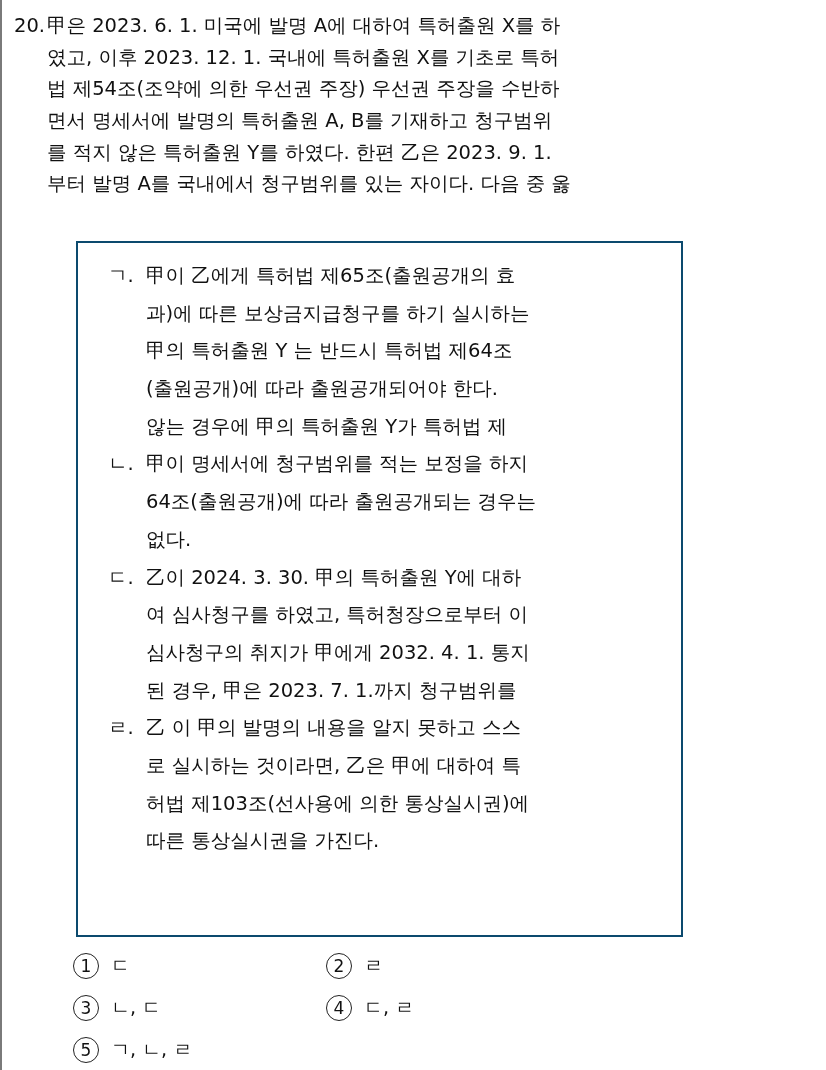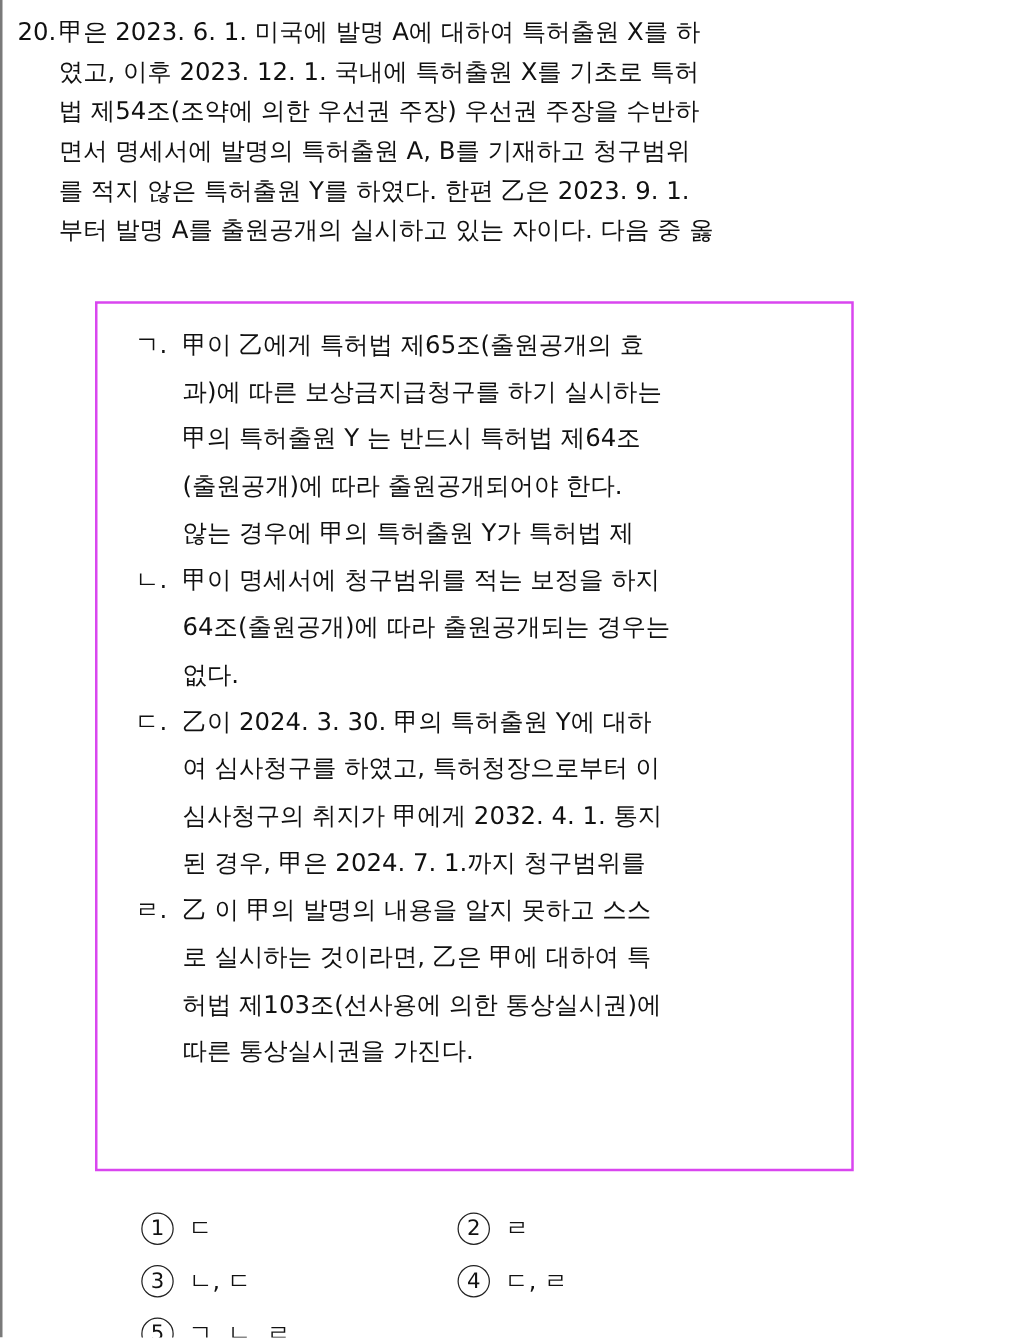--- a/index.html
+++ b/index.html
@@ -10,69 +10,69 @@
   .left-rule { position: absolute; left: 0; top: 0; width: 2px; height: 1070px; background: #7a7a7a; }
   .question {
     position: absolute; left: 14px; top: 10px; width: 780px;
     font-size: 19.5px; line-height: 31.7px; letter-spacing: 0px;
   }
   .q-line { white-space: nowrap; height: 31.7px; }
   .q-num { display: inline-block; width: 33px; }
   .q-indent { display: inline-block; width: 33px; }
   .box {
     position: absolute; left: 76px; top: 241px; width: 603px; height: 692px;
-    border: 2px solid #d946ef; box-sizing: content-box;
+    border: 2px solid #0c4a6e; box-sizing: content-box;
   }
   .items { position: absolute; left: 30px; top: 14px; width: 560px;
     font-size: 19.5px; line-height: 37.7px; }
   .it-line { white-space: nowrap; height: 37.7px; }
   .it-mark { display: inline-block; width: 38px; }
   .it-indent { display: inline-block; width: 38px; }
   .options { position: absolute; left: 73px; top: 953px; width: 600px; font-size: 19px; }
   .opt-row { height: 42px; position: relative; }
-  .opt { position: absolute; top: 17px; white-space: nowrap; margin-left: 40px; }
+  .opt { position: absolute; top: 0; white-space: nowrap; }
   .opt.c1 { left: 0; }
   .opt.c2 { left: 253px; }
   .circ { display: inline-block; width: 24px; height: 24px; border: 1.3px solid #222; border-radius: 50%;
     text-align: center; line-height: 24px; font-size: 17px; margin-right: 12px; vertical-align: middle; }
   .opt-text { vertical-align: middle; }
 </style>
 </head>
 <body>
 
 <div class="left-rule"></div>
 
 <div class="question">
   <div class="q-line"><span class="q-num">20.</span><span>甲은 2023. 6. 1. 미국에 발명 A에 대하여 특허출원 X를 하</span></div>
   <div class="q-line"><span class="q-indent"></span><span>였고, 이후 2023. 12. 1. 국내에 특허출원 X를 기초로 특허</span></div>
   <div class="q-line"><span class="q-indent"></span><span>법 제54조(조약에 의한 우선권 주장) 우선권 주장을 수반하</span></div>
   <div class="q-line"><span class="q-indent"></span><span>면서 명세서에 발명의 특허출원 A, B를 기재하고 청구범위</span></div>
   <div class="q-line"><span class="q-indent"></span><span>를 적지 않은 특허출원 Y를 하였다. 한편 乙은 2023. 9. 1.</span></div>
-  <div class="q-line"><span class="q-indent"></span><span>부터 발명 A를 출원공개의 실시하고 있는 자이다. 다음 중 옳</span></div>
+  <div class="q-line"><span class="q-indent"></span><span>부터 발명 A를 국내에서 청구범위를 있는 자이다. 다음 중 옳</span></div>
 </div>
 
 <div class="box">
   <div class="items">
     <div>
       <div class="it-line"><span class="it-mark">ㄱ.</span><span>甲이 乙에게 특허법 제65조(출원공개의 효</span></div>
       <div class="it-line"><span class="it-indent"></span><span>과)에 따른 보상금지급청구를 하기 실시하는</span></div>
       <div class="it-line"><span class="it-indent"></span><span>甲의 특허출원 Y 는 반드시 특허법 제64조</span></div>
       <div class="it-line"><span class="it-indent"></span><span>(출원공개)에 따라 출원공개되어야 한다.</span></div>
     </div>
     <div>
       <div class="it-line"><span class="it-indent"></span><span>않는 경우에 甲의 특허출원 Y가 특허법 제</span></div>
       <div class="it-line"><span class="it-mark">ㄴ.</span><span>甲이 명세서에 청구범위를 적는 보정을 하지</span></div>
       <div class="it-line"><span class="it-indent"></span><span>64조(출원공개)에 따라 출원공개되는 경우는</span></div>
       <div class="it-line"><span class="it-indent"></span><span>없다.</span></div>
     </div>
     <div>
       <div class="it-line"><span class="it-mark">ㄷ.</span><span>乙이 2024. 3. 30. 甲의 특허출원 Y에 대하</span></div>
       <div class="it-line"><span class="it-indent"></span><span>여 심사청구를 하였고, 특허청장으로부터 이</span></div>
       <div class="it-line"><span class="it-indent"></span><span>심사청구의 취지가 甲에게 2032. 4. 1. 통지</span></div>
-      <div class="it-line"><span class="it-indent"></span><span>된 경우, 甲은 2024. 7. 1.까지 청구범위를</span></div>
+      <div class="it-line"><span class="it-indent"></span><span>된 경우, 甲은 2023. 7. 1.까지 청구범위를</span></div>
     </div>
     <div>
       <div class="it-line"><span class="it-mark">ㄹ.</span><span>乙 이 甲의 발명의 내용을 알지 못하고 스스</span></div>
       <div class="it-line"><span class="it-indent"></span><span>로 실시하는 것이라면, 乙은 甲에 대하여 특</span></div>
       <div class="it-line"><span class="it-indent"></span><span>허법 제103조(선사용에 의한 통상실시권)에</span></div>
       <div class="it-line"><span class="it-indent"></span><span>따른 통상실시권을 가진다.</span></div>
     </div>
   </div>
 </div>
 

